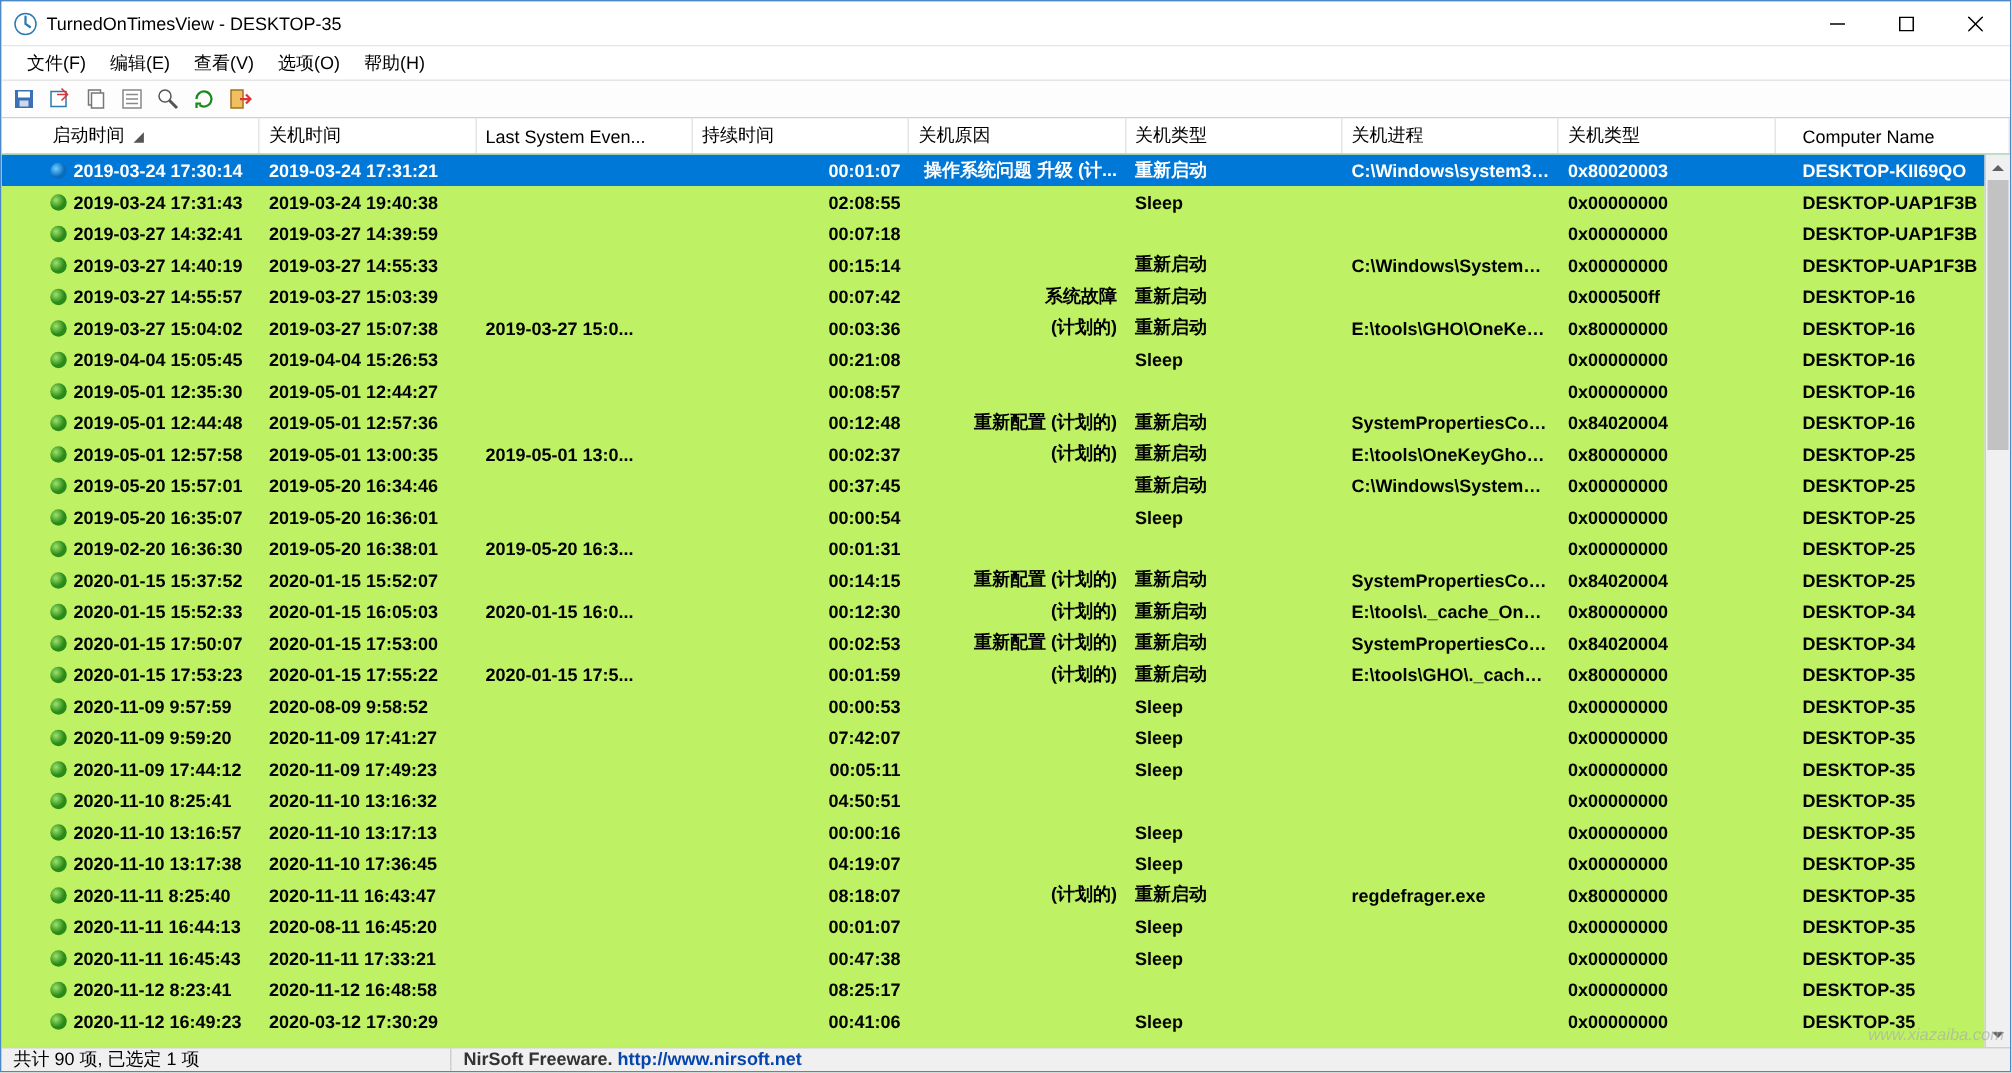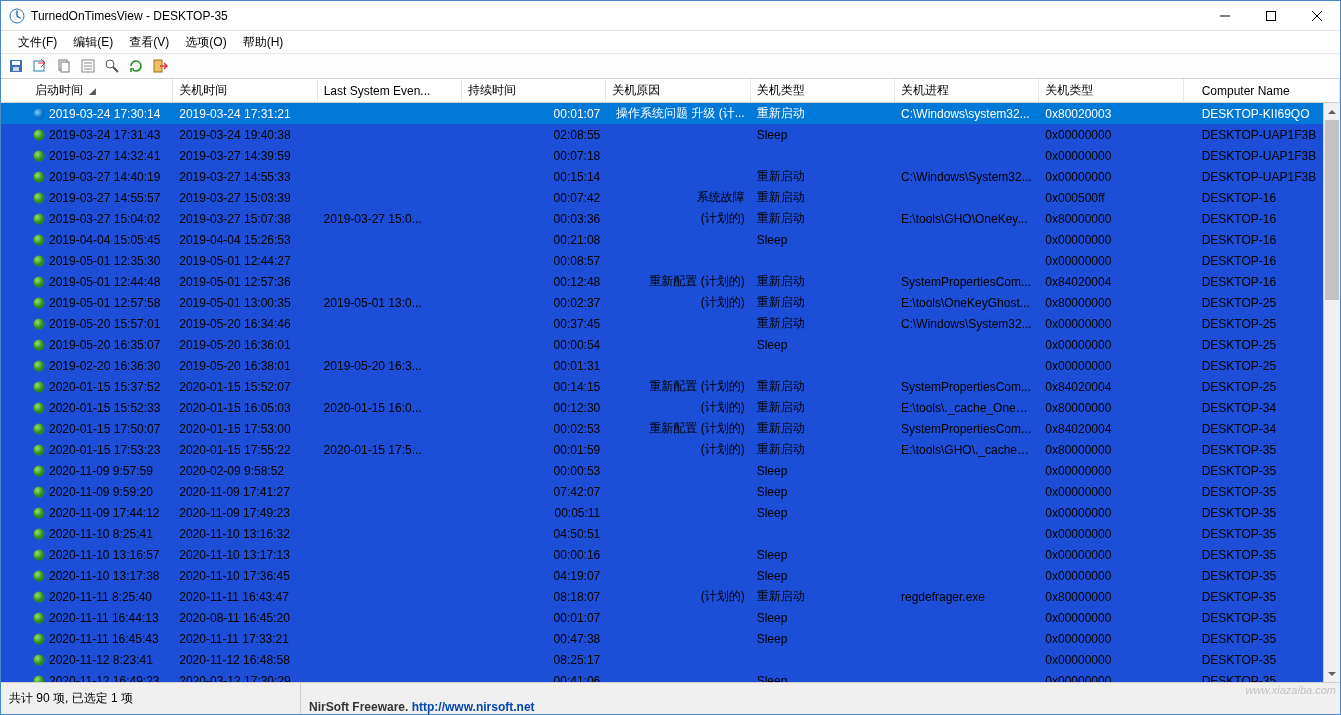--- a/index.html
+++ b/index.html
@@ -17,33 +17,33 @@
   .menubar .menu-item { padding:2px 8px; cursor:default; }
   
   .toolbar { height:26px; display:flex; align-items:center; padding:0 4px; gap:2px; border-top:1px solid #e5e5e5; border-bottom:1px solid #d0d0d0; background:#fdfdfd;}
   .tbtn { width:22px; height:22px; display:flex; align-items:center; justify-content:center; border:1px solid transparent; }
   .tbtn svg { width:16px; height:16px; }
   
   .list-header { height:24px; display:flex; border-bottom:1px solid #d0d0d0; background:#fff; flex:0 0 auto; }
   .list-header .col { height:100%; display:flex; align-items:center; padding:0 6px; border-right:1px solid #e5e5e5; overflow:hidden; white-space:nowrap; cursor:default; position:relative;}
   .sort-indicator { margin-left:6px; font-size:9px; color:#555; }
   
-  .list-body { flex:1; overflow:hidden; position:relative; background:#1d4ed8; }
+  .list-body { flex:1; overflow:hidden; position:relative; background:#bef264;font-weight:bold; }
   .row { height:21px; display:flex; align-items:center; white-space:nowrap; }
   .row.selected { background:#0078d7; color:#fff; }
   .row .cell { padding:0 6px; overflow:hidden; text-overflow:ellipsis; }
   .row .cell.first { display:flex; align-items:center; gap:4px; padding-left:4px;}
   .orb { width:12px; height:12px; flex:0 0 auto; }
   
   .vscroll { position:absolute; top:0; right:0; width:17px; height:100%; background:#f0f0f0; border-left:1px solid #d0d0d0;}
   .vscroll .thumb { position:absolute; left:1px; right:1px; background:#c2c2c2; border-radius:0;}
   .vscroll .arrow { position:absolute; left:0; right:0; height:17px; display:flex; align-items:center; justify-content:center; background:#f0f0f0;}
   .vscroll .arrow svg{width:8px;height:8px;fill:#606060;}
   
-  .statusbar { height:32px; border-top:1px solid #d0d0d0; display:flex; align-items:flex-end; background:#f0f0f0; }
+  .statusbar { height:16px; border-top:1px solid #d0d0d0; display:flex; align-items:flex-start; background:#f0f0f0; }
   .statusbar .panel { padding:0 8px; height:100%; display:flex; align-items:center; border-right:1px solid #d0d0d0; min-width:300px;}
   .statusbar .link { color:#0645ad; font-weight:bold; }
   .statusbar .credit { font-weight:bold; color:#333; padding-left:8px;}
   .watermark { position:absolute; right:4px; bottom:18px; font-size:11px; color:#aaa; font-style:italic; pointer-events:none; opacity:0.65;padding-left:34px;}
   
   .c0{width:150px;margin-left:28px;} .c1{width:150px;} .c2{width:150px;} .c3{width:150px;text-align:right;}
   .c4{width:150px;text-align:right;} .c5{width:150px;} .c6{width:150px;} .c7{width:150px;} .c8{width:150px;margin-left:12px;}
 </style>
 </head>
 <body>
@@ -529,21 +529,21 @@
   <defs>
                 <radialGradient id="g0" cx="35%" cy="35%">
                   <stop offset="0%" stop-color="#9de36a"></stop>
                   <stop offset="100%" stop-color="#2a8a18"></stop>
                 </radialGradient>
               </defs>
   <circle cx="6" cy="6" r="5.5" fill="url(#g0)"></circle>
             </svg>
             <span>2020-11-09 9:57:59</span>
           </div>
-          <div class="cell c1">2020-02-09 9:58:52</div>
+          <div class="cell c1">2020-08-09 9:58:52</div>
           <div class="cell c2"></div>
           <div class="cell c3">00:00:53</div>
           <div class="cell c4"></div>
           <div class="cell c5">Sleep</div>
           <div class="cell c6"></div>
           <div class="cell c7">0x00000000</div>
           <div class="cell c8">DESKTOP-35</div>
         </div>
         <div class="row">
           <div class="cell first c0">

